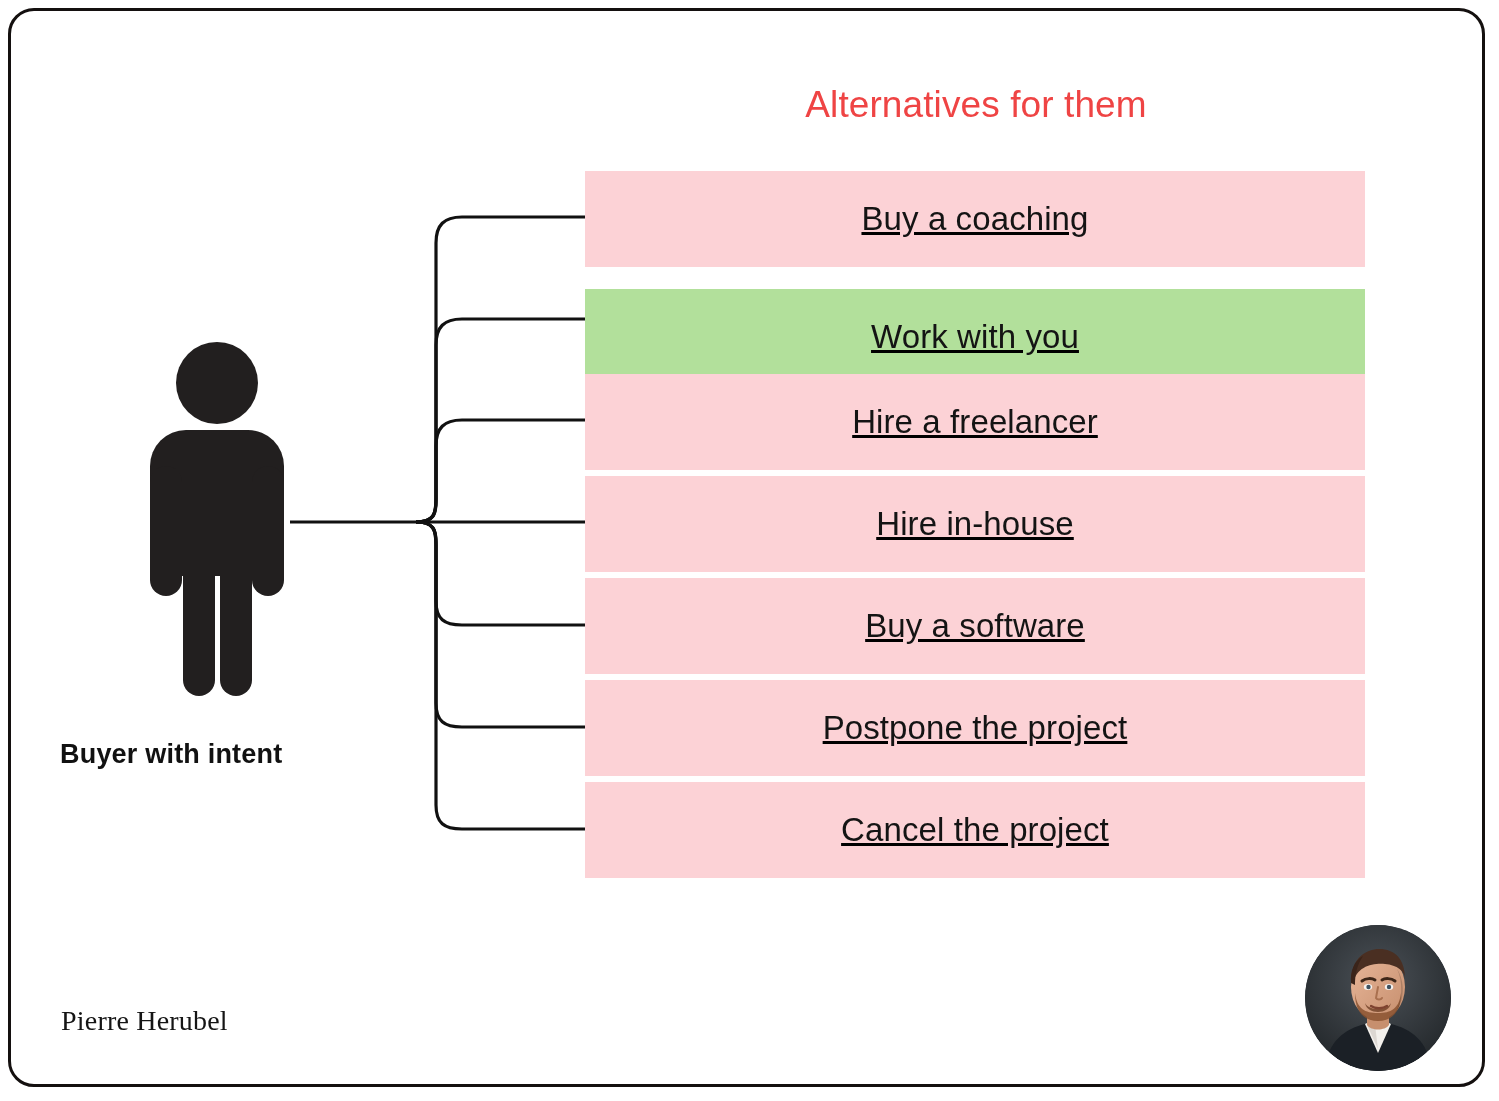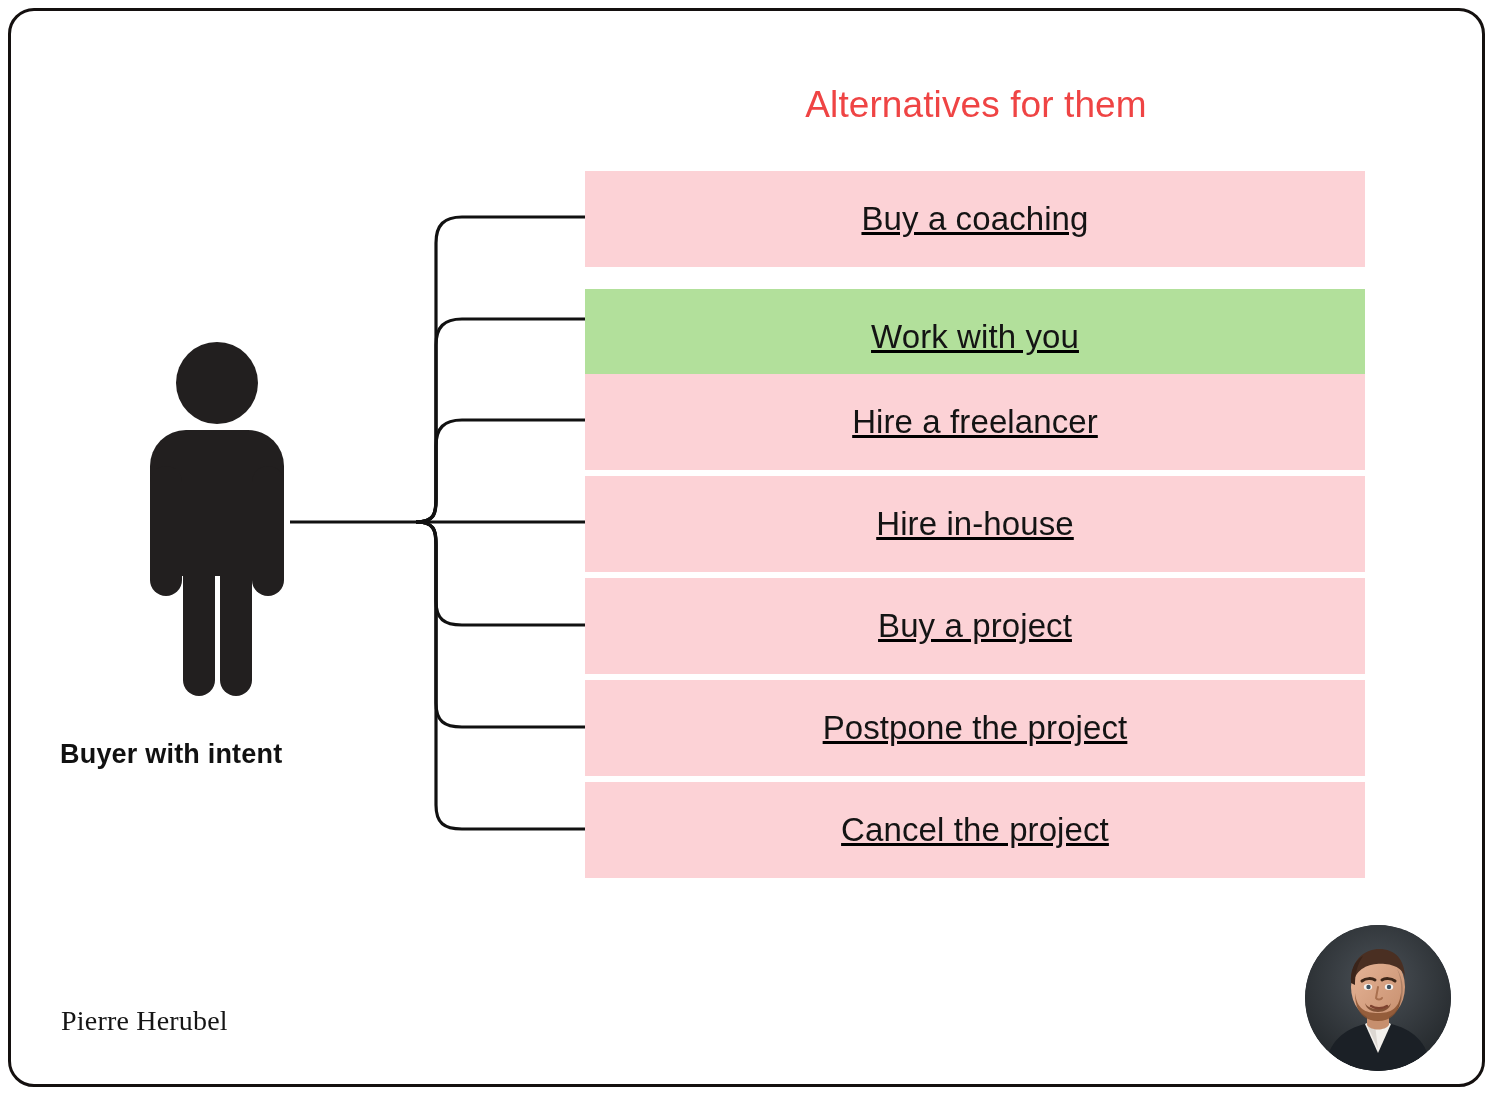--- a/index.html
+++ b/index.html
@@ -185,21 +185,21 @@
     <div class="opt-box" style="top: 102px; background: rgb(178, 224, 155); margin-top: 16px;">
       <span class="opt-label">Work with you</span>
     </div>
     <div class="opt-box" style="top: 203px; background: rgb(252, 210, 214);">
       <span class="opt-label">Hire a freelancer</span>
     </div>
     <div class="opt-box" style="top: 305px; background: rgb(252, 210, 214);">
       <span class="opt-label">Hire in-house</span>
     </div>
     <div class="opt-box" style="top: 407px; background: rgb(252, 210, 214);">
-      <span class="opt-label">Buy a project</span>
+      <span class="opt-label">Buy a software</span>
     </div>
     <div class="opt-box" style="top: 611px; background: rgb(252, 210, 214);">
       <span class="opt-label">Cancel the project</span>
     </div>
     <div class="opt-box" style="top: 509px; background: rgb(252, 210, 214);">
       <span class="opt-label">Postpone the project</span>
     </div>
   </div>
 
   <div id="signature">Pierre Herubel</div>

